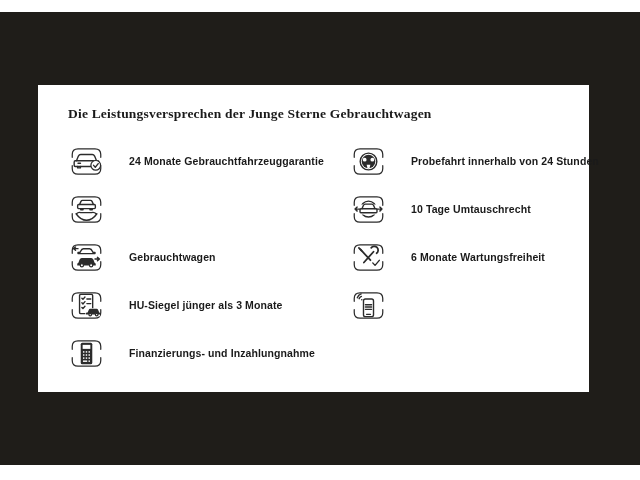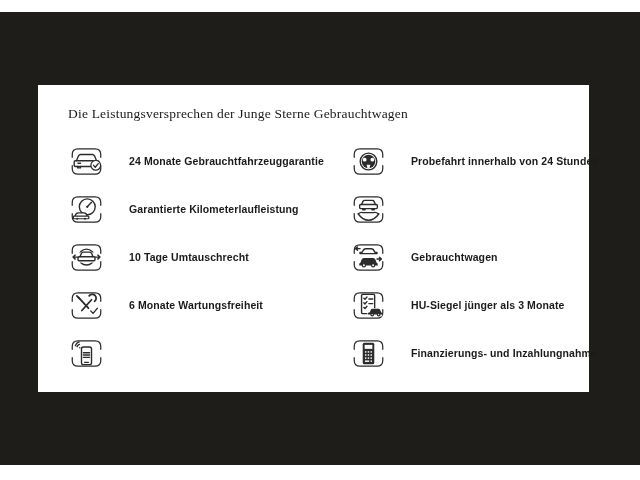--- a/index.html
+++ b/index.html
@@ -12,21 +12,21 @@
   .strip.top{top:0;height:12px;}
   .strip.bottom{bottom:0;height:15px;}
   .card{
     position:absolute;left:38px;top:85px;width:551px;height:307px;
     background:var(--card,#ffffff);
     box-sizing:border-box;
     padding:21px 0 0 30px;
   }
   .card-title{
     font-family:"Liberation Serif", serif;
-    font-weight:normal;
+    font-weight:bold;
     font-size:13.5px;
     color:var(--text,#1a1a1a);
     letter-spacing:0.2px;
     margin:0;
   }
   .grid{
     display:grid;
     grid-template-columns:282px 1fr;
     margin-top:15px;
   }
@@ -85,35 +85,20 @@
           <circle class="f" cx="24" cy="22" r="8.8"></circle>
           <circle class="w" cx="19" cy="19.6" r="2.5"></circle>
           <circle class="w" cx="29" cy="19.6" r="2.5"></circle>
           <path class="w" d="M21.6,26.3 h4.8 l-1,4.2 h-2.8 z"></path>
           <circle class="f" cx="24" cy="23.2" r="2.1"></circle>
         </svg>
       </span>
       <span class="label">Probefahrt innerhalb von 24 Stunden</span>
     </div>
 
-    <div class="item">
-      <span class="icon-frame">
-        <svg viewBox="0 0 48 44">
-          <path class="fr" d="M5.5,16.5 V13 Q5.5,5.5 13,5.5 H35 Q42.5,5.5 42.5,13 V16.5 M42.5,27.5 V31 Q42.5,38.5 35,38.5 H13 Q5.5,38.5 5.5,31 V27.5"></path>
-          <circle class="s" cx="25" cy="18.5" r="10.3"></circle>
-          <path class="s" d="M25,18.5 L30.5,12.5"></path>
-          <circle class="f" cx="25" cy="18.5" r="1.5"></circle>
-          <path class="ws" d="M9,30.5 q1.5,-4 4.2,-4 h7.6 q2.7,0 4.2,4" stroke-width="1.5"></path>
-          <path class="ws" d="M8,30.5 h18 q1,0 1,1 v1.5 q0,1 -1,1 h-18 q-1,0 -1,-1 v-1.5 q0,-1 1,-1 z" stroke-width="1.5"></path>
-          <circle class="f" cx="12" cy="34" r="1.3"></circle>
-          <circle class="f" cx="22" cy="34" r="1.3"></circle>
-        </svg>
-      </span>
-      <span class="label">Garantierte Kilometerlaufleistung</span>
-    </div>
 
     <div class="item">
       <span class="icon-frame">
         <svg viewBox="0 0 48 44">
           <path class="fr" d="M5.5,16.5 V13 Q5.5,5.5 13,5.5 H35 Q42.5,5.5 42.5,13 V16.5 M42.5,27.5 V31 Q42.5,38.5 35,38.5 H13 Q5.5,38.5 5.5,31 V27.5"></path>
           <path class="s" d="M15,15.5 l1.8,-4 q0.7,-1.4 2,-1.4 h10.4 q1.3,0 2,1.4 l1.8,4"></path>
           <path class="s" d="M13.8,15.5 h20.4 q1.3,0 1.3,1.5 v2.5 q0,1.3 -1.3,1.3 h-20.4 q-1.3,0 -1.3,-1.3 v-2.5 q0,-1.5 1.3,-1.5 z"></path>
           <path class="s" d="M16.5,20.8 v1.5 h3 v-1.5 M28.5,20.8 v1.5 h3 v-1.5"></path>
           <path class="s" d="M11,27.5 q2.5,-2.5 5.5,-1.5 h14 q3.5,-1 6,1.5"></path>
           <path class="s" d="M10.5,27.5 q6,8.5 13.5,8.5 q7.5,0 13.5,-8.5"></path>

